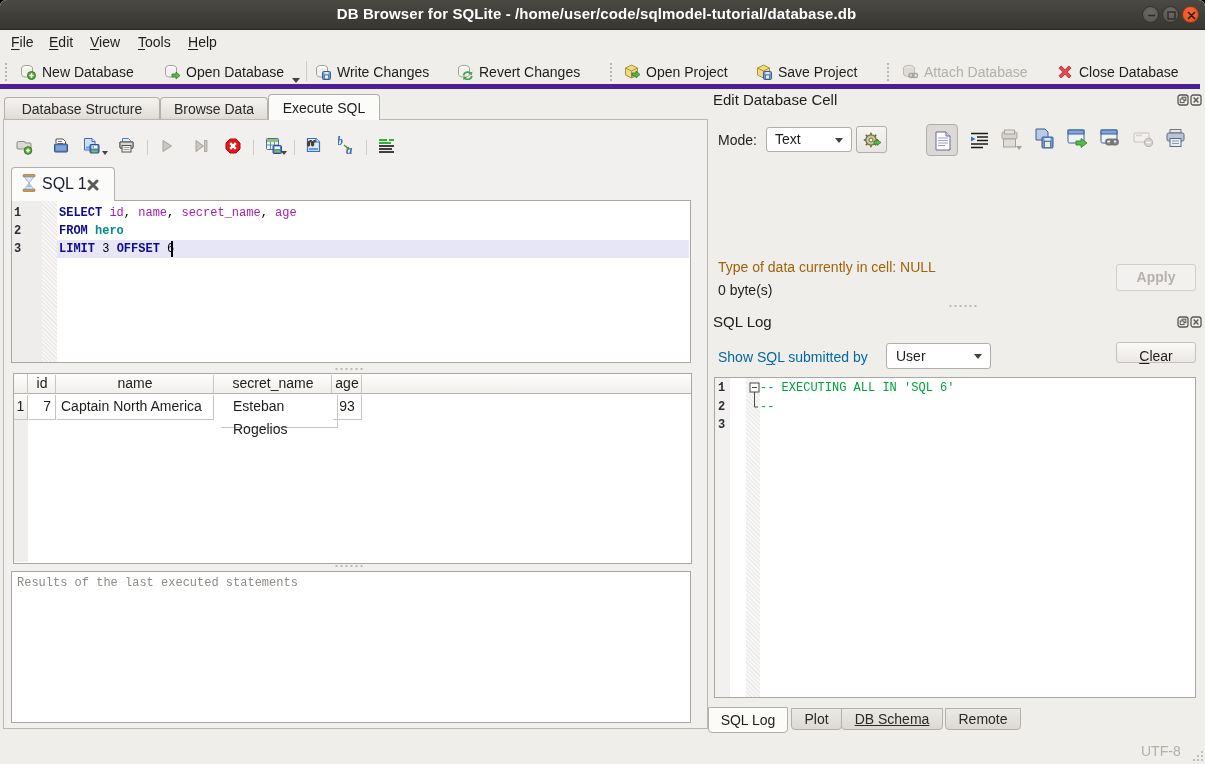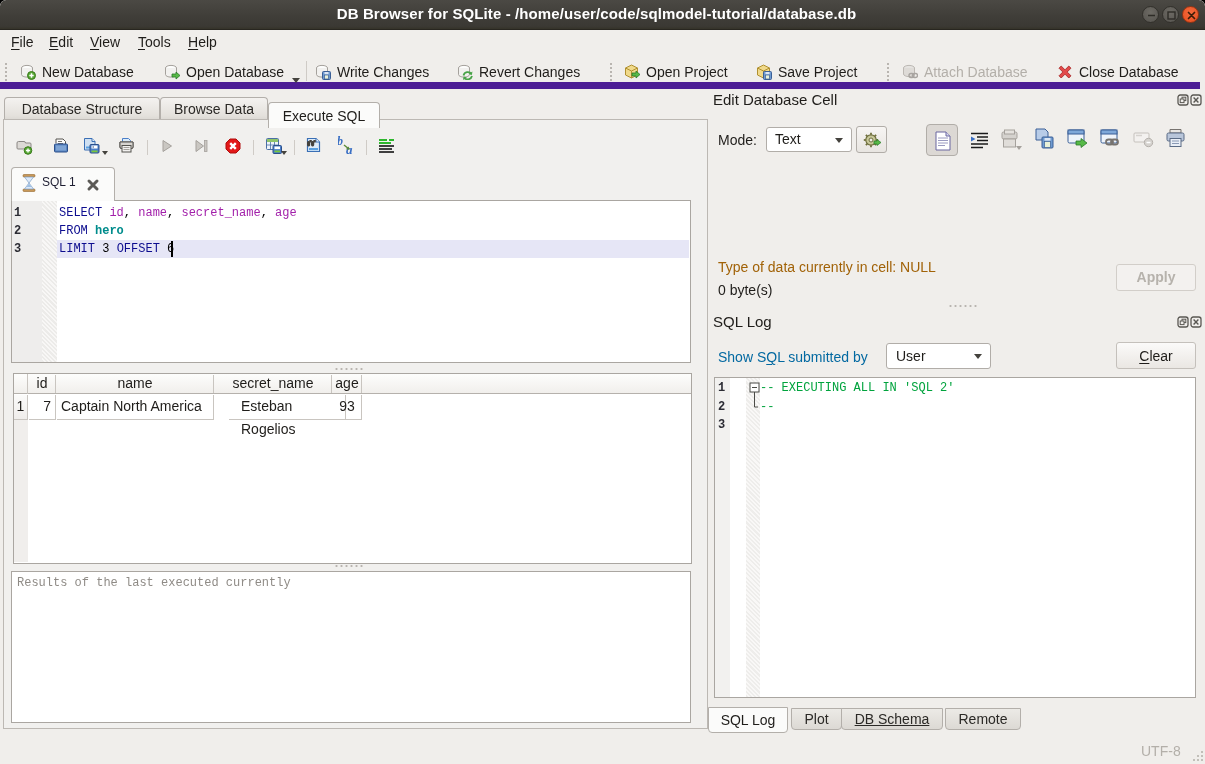--- a/index.html
+++ b/index.html
@@ -22,21 +22,21 @@
   .winbtn svg { position:absolute; left:2px; top:2px; }
 
   
   #menubar { position:absolute; left:0; top:31px; width:1205px; height:23px;
      background:#f0eeeb; }
   .menuitem { position:absolute; top:3px; font-size:14px; color:#1f1d1a; }
   .menuitem u { text-decoration:underline; text-underline-offset:2px; }
 
   
   #toolbar { position:absolute; left:0; top:54px; width:1200px; height:35px;
-     background:#f0eeeb; border-bottom:7px solid #4c1d95;text-align:center; }
+     background:#f0eeeb; border-bottom:5px solid #4c1d95;text-align:center; }
   .tbtn { position:absolute; top:5px; height:25px; display:flex; align-items:center;
      font-size:14px; color:#1f1d1a; }
   .tbtn .ticon { margin-right:6px; width:16px; height:16px; }
   .tsep { position:absolute; top:7px; width:1px; height:20px; background:#cfcbc6; }
   .tgrip { position:absolute; top:8px; width:5px; height:19px;
      background-image:radial-gradient(circle, #b9b5b0 1px, transparent 1.2px);
      background-size:4px 4px; }
   .gray-text { color:#b3afa9 !important; }
 
   
@@ -51,21 +51,21 @@
   
   .whitebox { position:absolute; background:#fff; border:1px solid #aaa6a1; }
 
   
   #editor { left:7px; top:80px; width:680px; height:163px; font-family:"Liberation Mono", monospace; font-size:12px; }
   .codeline { position:absolute; left:0; width:100%; height:18px; line-height:18px; white-space:pre; }
   .gutter { position:absolute; left:0; top:0; bottom:0; width:30px; background:#eeedec; }
   .hatch { position:absolute; left:30px; top:0; bottom:0; width:15px; background:
      repeating-linear-gradient(45deg, #ecebe9 0 1.5px, #f8f7f6 1.5px 3px); }
   .lnum { position:absolute; left:2px; width:16px; font-weight:bold; color:#2c2c34; }
-  .kw { color:#0d0d8f; font-weight:normal; }
+  .kw { color:#0d0d8f; font-weight:bold; }
   .ident { color:#a21faa; }
   .tbl { color:#008c8c; font-weight:bold; }
 
   
   .paneltitle { position:absolute; font-size:15px; color:#1f1d1a; }
   .combo { position:absolute; background:#fff; border:1px solid #b1ada8; border-radius:3px;
      font-size:14px; color:#1f1d1a; }
   .combo .arrow { position:absolute; right:8px; top:50%; margin-top:-2px; width:0; height:0;
      border-left:4px solid transparent; border-right:4px solid transparent; border-top:5px solid #44423d; }
   .pbtn { position:absolute; border:1px solid #c4c0bb; border-radius:3px; font-size:14px;
@@ -155,21 +155,21 @@
             <rect x="7" y="9.5" width="5" height="4" rx="2" fill="none" stroke="#a8a4a0" stroke-width="1.4"></rect>
             <rect x="10.5" y="9.5" width="5" height="4" rx="2" fill="none" stroke="#a8a4a0" stroke-width="1.4"></rect>
           </svg></span>Attach Database</div>
     <div class="tbtn" style="left:1057px;"><span class="ticon"><svg width="16" height="16">
             <path d="M2 4.2 L4.2 2 L8 5.8 L11.8 2 L14 4.2 L10.2 8 L14 11.8 L11.8 14 L8 10.2 L4.2 14 L2 11.8 L5.8 8 Z" fill="#e24b4b" stroke="#a42323" stroke-width="0.8"></path>
           </svg></span>Close Database</div>
   </div>
 
   <div class="mtab" style="left:4px; top:97px; width:156px; height:23px; line-height:23px;">Database Structure</div>
   <div class="mtab" style="left:160px; top:97px; width:108px; height:23px; line-height:23px;">Browse Data</div>
-  <div class="mtab active" style="left:268px; top:102px; width:112px; height:26px; line-height:26px;">Execute SQL</div>
+  <div class="mtab active" style="left:268px; top:94px; width:112px; height:26px; line-height:26px;">Execute SQL</div>
 
   <div id="leftpane">
 
     <div id="sqltoolbar" class="abs" style="left:-3px;top:0;width:700px;height:45px;">
       <svg class="abs" style="left:15px;top:18px;" width="17" height="17">
           <path d="M1 5 Q1 3.5 2.5 3.5 L8 3.5 Q9.5 3.5 9.5 5 L14 5 Q15 5 15 6 L15 10 Q15 11 14 11 L2 11 Q1 11 1 10 Z" fill="#dcd9d5" stroke="#8a8784"></path>
           <circle cx="12" cy="12.5" r="3.8" fill="#57a834" stroke="#3a7a1c"></circle>
           <path d="M12 10.4 L12 14.6 M9.9 12.5 L14.1 12.5" stroke="#fff" stroke-width="1.4"></path>
         </svg>
       <svg class="abs" style="left:52px;top:17px;" width="17" height="17">
@@ -250,21 +250,21 @@
         </svg>
     </div>
 
     <div class="abs" style="left:7px;top:47px;width:104px;height:34px;background:#fbfbfa;border:1px solid #b3afaa;border-bottom:none;border-radius:4px 4px 0 0;z-index:2;">
       <span class="abs" style="left:10px;top:6px;width:14px;height:18px;"><svg width="14" height="18">
             <rect x="1" y="0.5" width="12" height="2.5" rx="1" fill="#c89858" stroke="#96682e" stroke-width="0.6"></rect>
             <rect x="1" y="15" width="12" height="2.5" rx="1" fill="#c89858" stroke="#96682e" stroke-width="0.6"></rect>
             <path d="M2.5 3 L11.5 3 L7 9 Z M2.5 15 L11.5 15 L7 9 Z" fill="#ddeafa" stroke="#8aa8cc" stroke-width="0.8"></path>
             <path d="M4.5 13 L9.5 13 L7 9.8 Z" fill="#9fc0e4"></path>
           </svg></span>
-      <span class="abs" style="left:30px;top:7px;font-size:12px;color:#1c1c30;">SQL 1</span>
+      <span class="abs" style="left:30px;top:7px;font-size:16px;color:#1c1c30;">SQL 1</span>
       <svg class="abs" style="left:74px;top:10px;" width="14" height="14">
           <path d="M3 3 L11 11 M11 3 L3 11" stroke="#5c5a56" stroke-width="3" stroke-linecap="round"></path>
         </svg>
     </div>
 
     <div class="whitebox" id="editor">
       <div class="gutter"></div>
       <div class="hatch"></div>
       <div class="abs" style="left:45px;top:39px;right:1px;height:18px;background:#e6e6f6;"></div>
       <div class="codeline" style="top:3px;"><span class="lnum">1</span><span class="abs" style="left:47px;"><span class="kw">SELECT</span> <span class="ident">id</span>, <span class="ident">name</span>, <span class="ident">secret_name</span>, <span class="ident">age</span></span></div>
@@ -282,28 +282,28 @@
       <div class="abs" style="left:15px;top:1px;width:27px;height:18px;text-align:center;border-right:1px solid #c9c5c0;">id</div>
       <div class="abs" style="left:43px;top:1px;width:157px;height:18px;text-align:center;border-right:1px solid #c9c5c0;">name</div>
       <div class="abs" style="left:201px;top:1px;width:117px;height:18px;text-align:center;border-right:1px solid #c9c5c0;">secret_name</div>
       <div class="abs" style="left:319px;top:1px;width:29px;height:18px;text-align:center;border-right:1px solid #c9c5c0;">age</div>
 
       <div class="abs" style="left:0;top:21px;width:14px;height:167px;background:#f0eeec;"></div>
 
       <div class="abs" style="left:0;top:21px;width:14px;height:25px;background:linear-gradient(#fbfbfa,#efedeb);border-right:1px solid #c9c5c0;border-bottom:1px solid #c9c5c0;text-align:center;line-height:23px;">1</div>
       <div class="abs" style="left:15px;top:21px;width:27px;height:25px;border-right:1px solid #c9c5c0;border-bottom:1px solid #c9c5c0;text-align:right;line-height:23px;padding-right:4px;">7</div>
       <div class="abs" style="left:43px;top:21px;width:157px;height:25px;border-right:1px solid #c9c5c0;border-bottom:1px solid #c9c5c0;line-height:23px;padding-left:4px;">Captain North America</div>
-      <div class="abs" style="left:215px;top:21px;width:117px;height:25px;border-right:1px solid #c9c5c0;border-bottom:1px solid #c9c5c0;line-height:23px;padding-left:12px;">Esteban Rogelios</div>
+      <div class="abs" style="left:207px;top:21px;width:117px;height:33px;border-right:1px solid #c9c5c0;border-bottom:1px solid #c9c5c0;line-height:23px;padding-left:12px;">Esteban Rogelios</div>
       <div class="abs" style="left:319px;top:21px;width:29px;height:25px;border-right:1px solid #c9c5c0;border-bottom:1px solid #c9c5c0;text-align:center;line-height:23px;">93</div>
     </div>
 
     <div class="abs" style="left:330px;top:444px;width:30px;height:3px;background-image:radial-gradient(circle,#b9b5b0 1px,transparent 1.2px);background-size:5px 4px;"></div>
 
     <div class="whitebox" style="left:7px;top:451px;width:680px;height:152px;">
-      <div class="abs mono" style="left:5px;top:4px;font-size:12px;color:#8f8b86;">Results of the last executed currently</div>
+      <div class="abs mono" style="left:5px;top:4px;font-size:12px;color:#8f8b86;">Results of the last executed statements</div>
     </div>
   </div>
 
   <div class="abs" style="left:702px;top:412px;width:3px;height:26px;background-image:radial-gradient(circle,#b9b5b0 1px,transparent 1.2px);background-size:4px 5px;"></div>
 
   <div class="paneltitle" style="left:713px;top:91px;">Edit Database Cell</div>
   <svg class="abs" style="left:1177px;top:94px;" width="12" height="12">
       <rect x="1" y="1" width="10" height="10" rx="2.2" fill="none" stroke="#5a5853" stroke-width="1.3"></rect>
       <rect x="5" y="3.2" width="3.8" height="3.4" fill="none" stroke="#5a5853" stroke-width="1"></rect>
       <rect x="3.2" y="5" width="3.8" height="3.6" fill="#f0eeeb" stroke="#5a5853" stroke-width="1"></rect>
@@ -413,34 +413,34 @@
   <svg class="abs" style="left:1190px;top:316px;" width="12" height="12">
       <rect x="1" y="1" width="10" height="10" rx="2.2" fill="none" stroke="#5a5853" stroke-width="1.3"></rect>
       <path d="M3.6 3.6 L8.4 8.4 M8.4 3.6 L3.6 8.4" stroke="#5a5853" stroke-width="1.4"></path>
     </svg>
 
   <div class="abs" style="left:718px;top:349px;font-size:14px;color:#0369a1;">Show S<u style="text-underline-offset:2px;">Q</u>L submitted by</div>
   <div class="combo" style="left:886px;top:343px;width:105px;height:26px;">
       <span style="position:absolute;left:9px;top:4px;">User</span>
       <span class="arrow"></span>
     </div>
-  <div class="pbtn" style="left:1116px;top:342px;width:80px;height:27px;line-height:27px;"><u style="text-underline-offset:2px;">C</u>lear</div>
+  <div class="pbtn" style="left:1116px;top:342px;width:80px;height:21px;line-height:27px;"><u style="text-underline-offset:2px;">C</u>lear</div>
 
   <div class="abs mono" style="left:714px;top:377px;width:482px;height:321px;border:1px solid #aaa6a1;background:#fff;font-size:12px;">
     <div class="abs" style="left:0;top:0;width:15px;height:100%;background:#f2f1ef;"></div>
     <div class="abs" style="left:31px;top:0;width:14px;height:100%;background:repeating-linear-gradient(45deg,#eeedeb 0 1.5px,#f9f8f7 1.5px 3px);"></div>
     <div class="abs" style="left:3px;top:3px;font-weight:bold;color:#2c2c34;">1</div>
     <div class="abs" style="left:3px;top:21.5px;font-weight:bold;color:#2c2c34;">2</div>
     <div class="abs" style="left:3px;top:40px;font-weight:bold;color:#2c2c34;">3</div>
     <svg class="abs" style="left:34px;top:4px;" width="18" height="32">
       <rect x="1" y="1" width="9" height="9" fill="#fff" stroke="#4a4a46" stroke-width="1"></rect>
       <line x1="3" y1="5.5" x2="8" y2="5.5" stroke="#4a4a46" stroke-width="1"></line>
       <path d="M5.5 10 L5.5 25 L9 25" fill="none" stroke="#4a4a46" stroke-width="1"></path>
     </svg>
-    <div class="abs" style="left:45px;top:3px;color:#00a33d;white-space:pre;">-- EXECUTING ALL IN 'SQL 2'</div>
+    <div class="abs" style="left:45px;top:3px;color:#00a33d;white-space:pre;">-- EXECUTING ALL IN 'SQL 6'</div>
     <div class="abs" style="left:45px;top:21.5px;color:#00a33d;white-space:pre;">--</div>
   </div>
 
   <div class="abs" style="left:708px;top:707px;width:80px;height:26px;background:#fbfbfa;border:1px solid #b3afaa;border-radius:0 0 4px 4px;z-index:2;text-align:center;line-height:24px;font-size:14px;color:#1f1d1a;">SQL Log</div>
   <div class="abs" style="left:791px;top:708px;width:51px;height:22px;background:linear-gradient(#eceae6,#dcd9d4);border:1px solid #b3afaa;border-radius:0 0 4px 4px;text-align:center;line-height:20px;font-size:14px;color:#2b2926;">Plot</div>
   <div class="abs" style="left:841px;top:708px;width:102px;height:22px;background:linear-gradient(#eceae6,#dcd9d4);border:1px solid #b3afaa;border-radius:0 0 4px 4px;text-align:center;line-height:20px;font-size:14px;color:#2b2926;text-decoration:underline;">DB Schema</div>
   <div class="abs" style="left:945px;top:708px;width:76px;height:22px;background:linear-gradient(#eceae6,#dcd9d4);border:1px solid #b3afaa;border-radius:0 0 4px 4px;text-align:center;line-height:20px;font-size:14px;color:#2b2926;">Remote</div>
 
   <div class="abs" style="left:1141px;top:743px;font-size:14px;color:#b3afa9;">UTF-8</div>
   <svg class="abs" style="left:1192px;top:750px;" width="12" height="12">

